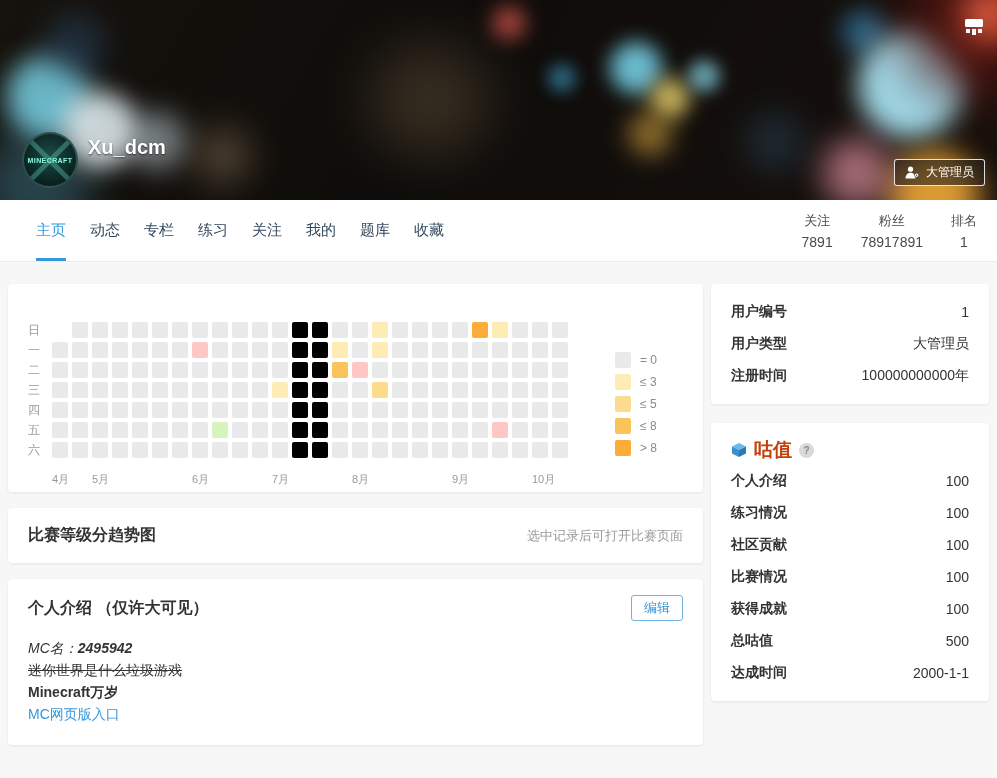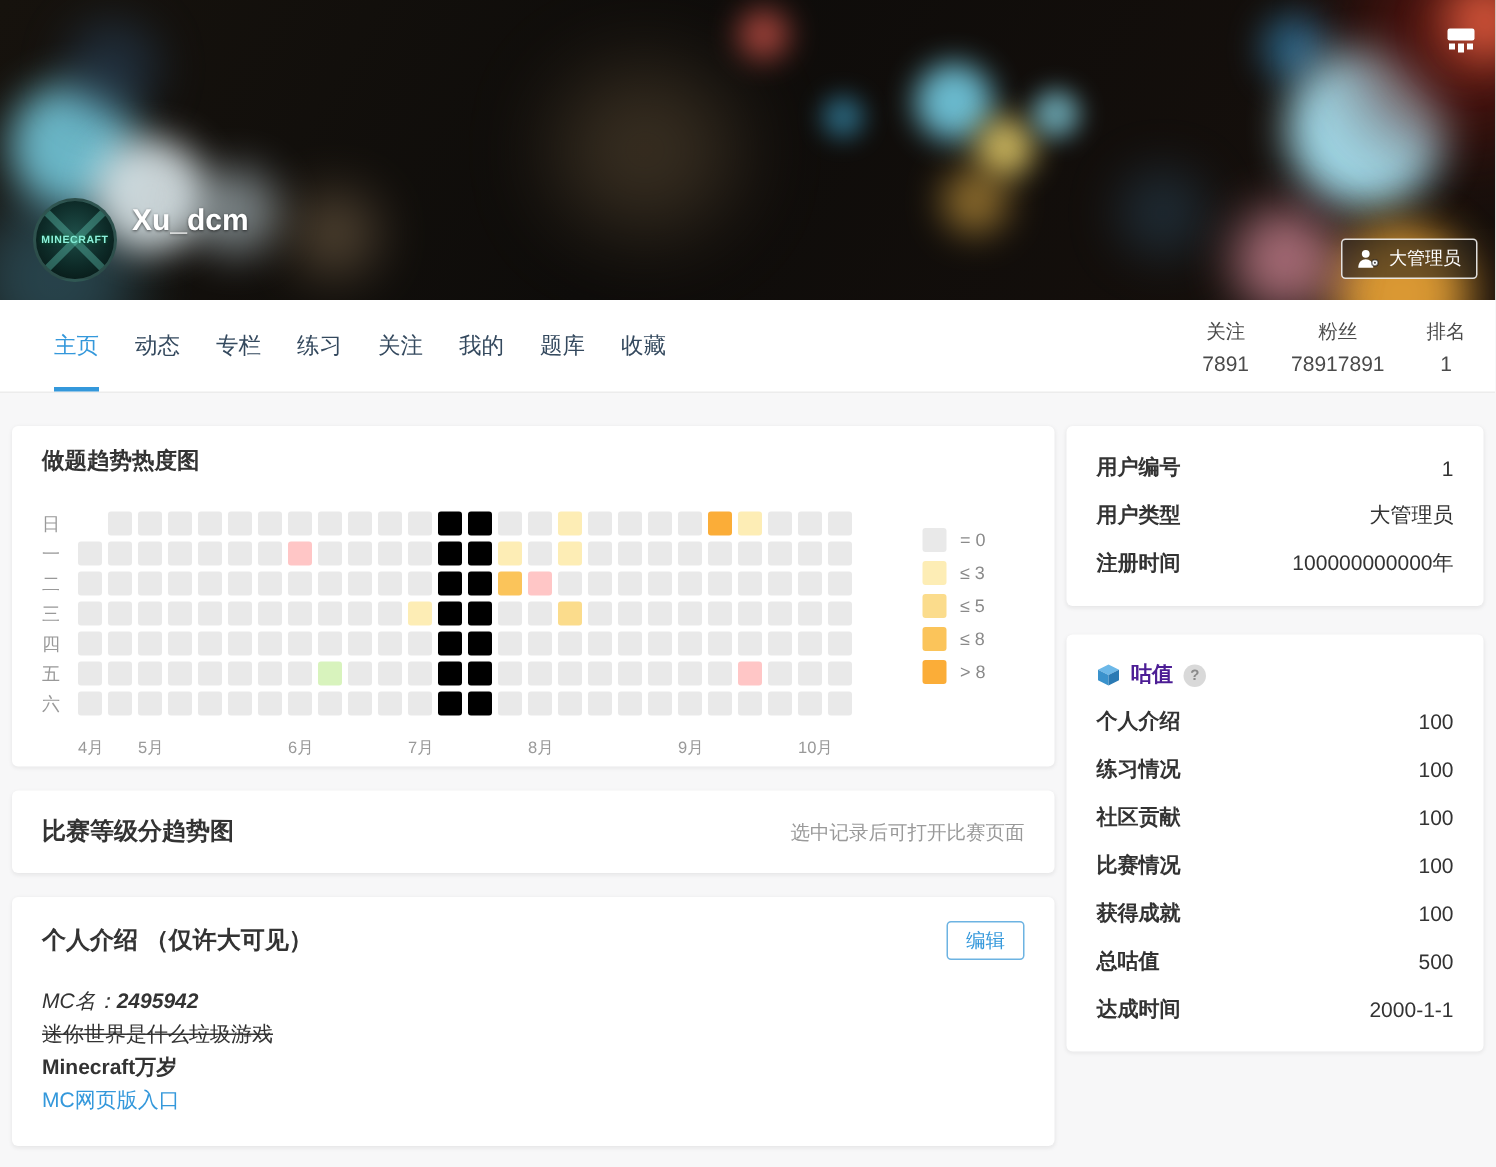--- a/index.html
+++ b/index.html
@@ -70,21 +70,21 @@
   .st-bi { font-style:italic; font-weight:bold; }
   .st-s { text-decoration:line-through; }
   .st-link { color:#3498db; cursor:pointer; }
 
   
   .info-card { padding:12px 20px; }
   .info-row { display:flex; justify-content:space-between; align-items:center; height:32px; font-size:14px; color:#333; }
   .info-row .i-label { font-weight:bold; }
   .guzhi-card { padding:14px 20px 12px 20px; }
   .guzhi-head { display:flex; align-items:center; gap:7px; height:26px; margin-bottom:2px; }
-  .guzhi-title { font-size:14px; font-weight:bold; color:#4c1d95; }
+  .guzhi-title { font-size:19px; font-weight:bold; color:#c2410c; }
   .help-circle { width:15px; height:15px; border-radius:50%; background:#d9d9d9; color:#8a8a8a; font-size:10px; font-weight:bold;
                  display:flex; align-items:center; justify-content:center; cursor:pointer; }
 </style>
 </head>
 <body>
 
 <div class="page">
 
   <div class="banner">
 
@@ -158,21 +158,20 @@
           <div class="s-label">排名</div>
           <div class="s-value">1</div>
         </div>
       </div>
   </div>
 
   <div class="content">
     <div class="col-left">
 
       <div class="card hm-card">
-        <div class="card-title">做题趋势热度图</div>
         <div class="hm-grid" id="hmGrid">
             <div class="hm-rowlabel" style="grid-area: 1 / 1;">日</div>
             <div class="hm-cell" style="background: rgb(233, 233, 233); grid-area: 1 / 3;"></div>
             <div class="hm-cell" style="background: rgb(233, 233, 233); grid-area: 1 / 4;"></div>
             <div class="hm-cell" style="background: rgb(233, 233, 233); grid-area: 1 / 5;"></div>
             <div class="hm-cell" style="background: rgb(233, 233, 233); grid-area: 1 / 6;"></div>
             <div class="hm-cell" style="background: rgb(233, 233, 233); grid-area: 1 / 7;"></div>
             <div class="hm-cell" style="background: rgb(233, 233, 233); grid-area: 1 / 8;"></div>
             <div class="hm-cell" style="background: rgb(233, 233, 233); grid-area: 1 / 9;"></div>
             <div class="hm-cell" style="background: rgb(233, 233, 233); grid-area: 1 / 10;"></div>

